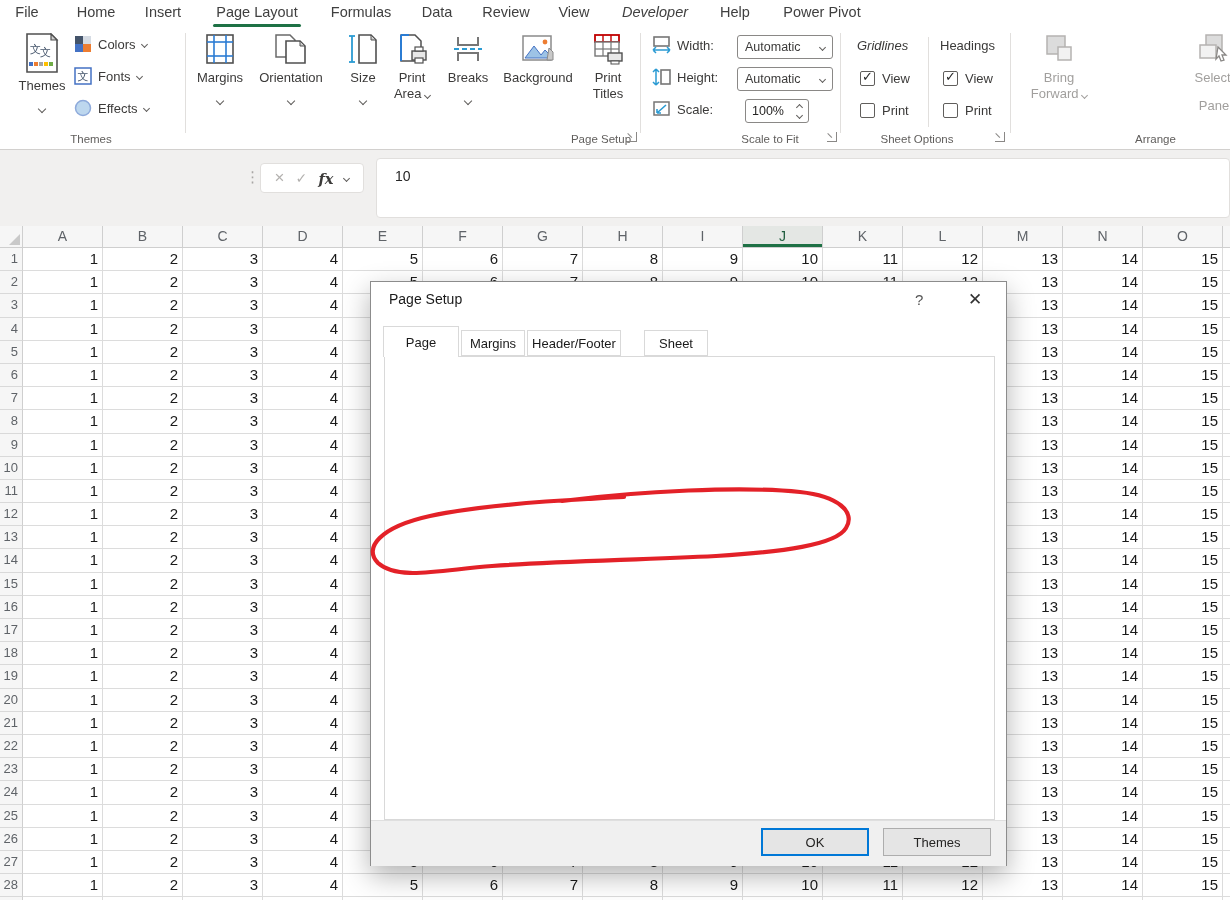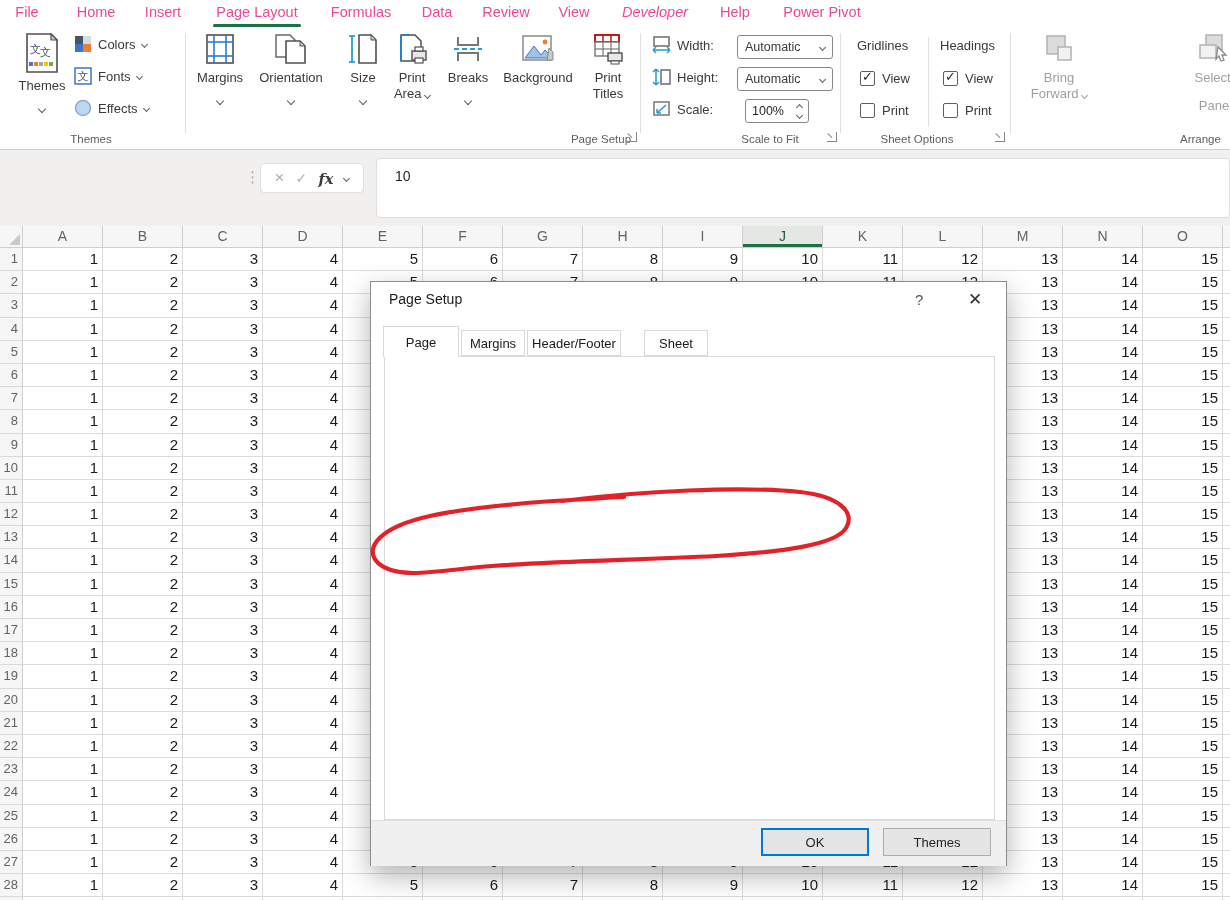--- a/index.html
+++ b/index.html
@@ -2,21 +2,21 @@
 <html><head>
 <meta charset="utf-8">
 <style>
   * { margin:0; padding:0; box-sizing:border-box; }
   html,body { width:1230px; height:900px; overflow:hidden; background:#fff;
     font-family:"Liberation Sans", sans-serif; color:#252423; }
   #app { position:relative; width:1230px; height:900px; }
 
   
   #menubar { position:absolute; left:0; top:0; width:1230px; height:27px; background:#fff; }
-  .mtab { position:absolute; top:4px; transform:translateX(-50%); font-size:14.5px; color:#ec4899; white-space:nowrap; cursor:default; }
+  .mtab { position:absolute; top:4px; transform:translateX(-50%); font-size:14.5px; color:#404040; white-space:nowrap; cursor:default; }
   #tab-underline { position:absolute; top:24px; height:3px; background:#1e7145; border-radius:2px; }
 
   
   #ribbon { position:absolute; left:0; top:27px; width:1230px; height:123px; background:#fff; border-bottom:1px solid #d2d0ce; }
   .vsep { position:absolute; top:6px; height:100px; width:1px; background:#e1dfdd; }
   .grplabel { position:absolute; top:106px; transform:translateX(-50%); font-size:11.5px; color:#605e5c; white-space:nowrap; }
   .launcher { position:absolute; top:105px; width:10px; height:10px; border-right:1px solid #8a8886; border-bottom:1px solid #8a8886; }
   .launcher::before { content:""; position:absolute; left:1px; top:1px; width:6px; height:1.3px; background:#8a8886; transform:rotate(45deg); transform-origin:left top; }
   .bigbtn { position:absolute; top:6px; display:flex; flex-direction:column; align-items:center; text-align:center; }
   .bigbtn .lbl { font-size:13px; color:#3b3a39; line-height:16px; margin-top:5px; white-space:nowrap; }
@@ -271,21 +271,21 @@
       <span>100%</span>
       <span class="spinchevs">
           <span class="chev s"></span>
           <span class="chev s down"></span>
         </span>
     </div>
     <div class="grplabel" style="left:770px;">Scale to Fit</div>
     <div class="launcher" style="left:827px;"></div>
     <div class="vsep" style="left:840px;"></div>
 
-    <div class="coltitle" style="left:857px; top:11px;">Gridlines</div>
+    <div class="coltitle" style="left:857px; top:11px;font-style:italic;">Gridlines</div>
     <div class="cbrow" style="left:860px; top:44px;">
       <span class="cbox checked"></span>
       <span>View</span>
     </div>
     <div class="cbrow" style="left:860px; top:76px;">
       <span class="cbox"></span>
       <span>Print</span>
     </div>
     <div class="vsep" style="left:928px; top:10px; height:90px;"></div>
     <div class="coltitle" style="left:940px; top:11px;">Headings</div>
@@ -311,21 +311,21 @@
     </div>
     <div class="bigbtn disabled" style="left:1184px; width:60px;">
       <svg class="icon" width="32" height="32" viewBox="0 0 32 32">
         <rect x="8" y="2" width="16" height="16" fill="#dcdcdc" stroke="#b5b3b1" stroke-width="1.5"></rect>
         <rect x="2" y="12" width="16" height="13" fill="#f2f2f2" stroke="#b5b3b1" stroke-width="1.5"></rect>
         <path d="M20 14 l8 8 -4 0 2 5 -3 1 -2-5 -3 3 z" fill="#fff" stroke="#8a8886" stroke-width="1.3"></path>
       </svg>
       <span class="lbl">Selecti</span>
       <span class="lbl" style="margin-top:12px;">Pane</span>
     </div>
-    <div class="grplabel" style="left:1180px; transform:none;">Arrange</div>
+    <div class="grplabel" style="left:1135px; transform:none;">Arrange</div>
   </div>
 
   <div id="formulabar">
     <div id="fbdots">⋮</div>
     <div id="fxbox">
       <span class="x">×</span>
       <span class="ck">✓</span>
       <span class="fx">fx</span>
       <span class="chev s"></span>
     </div>

